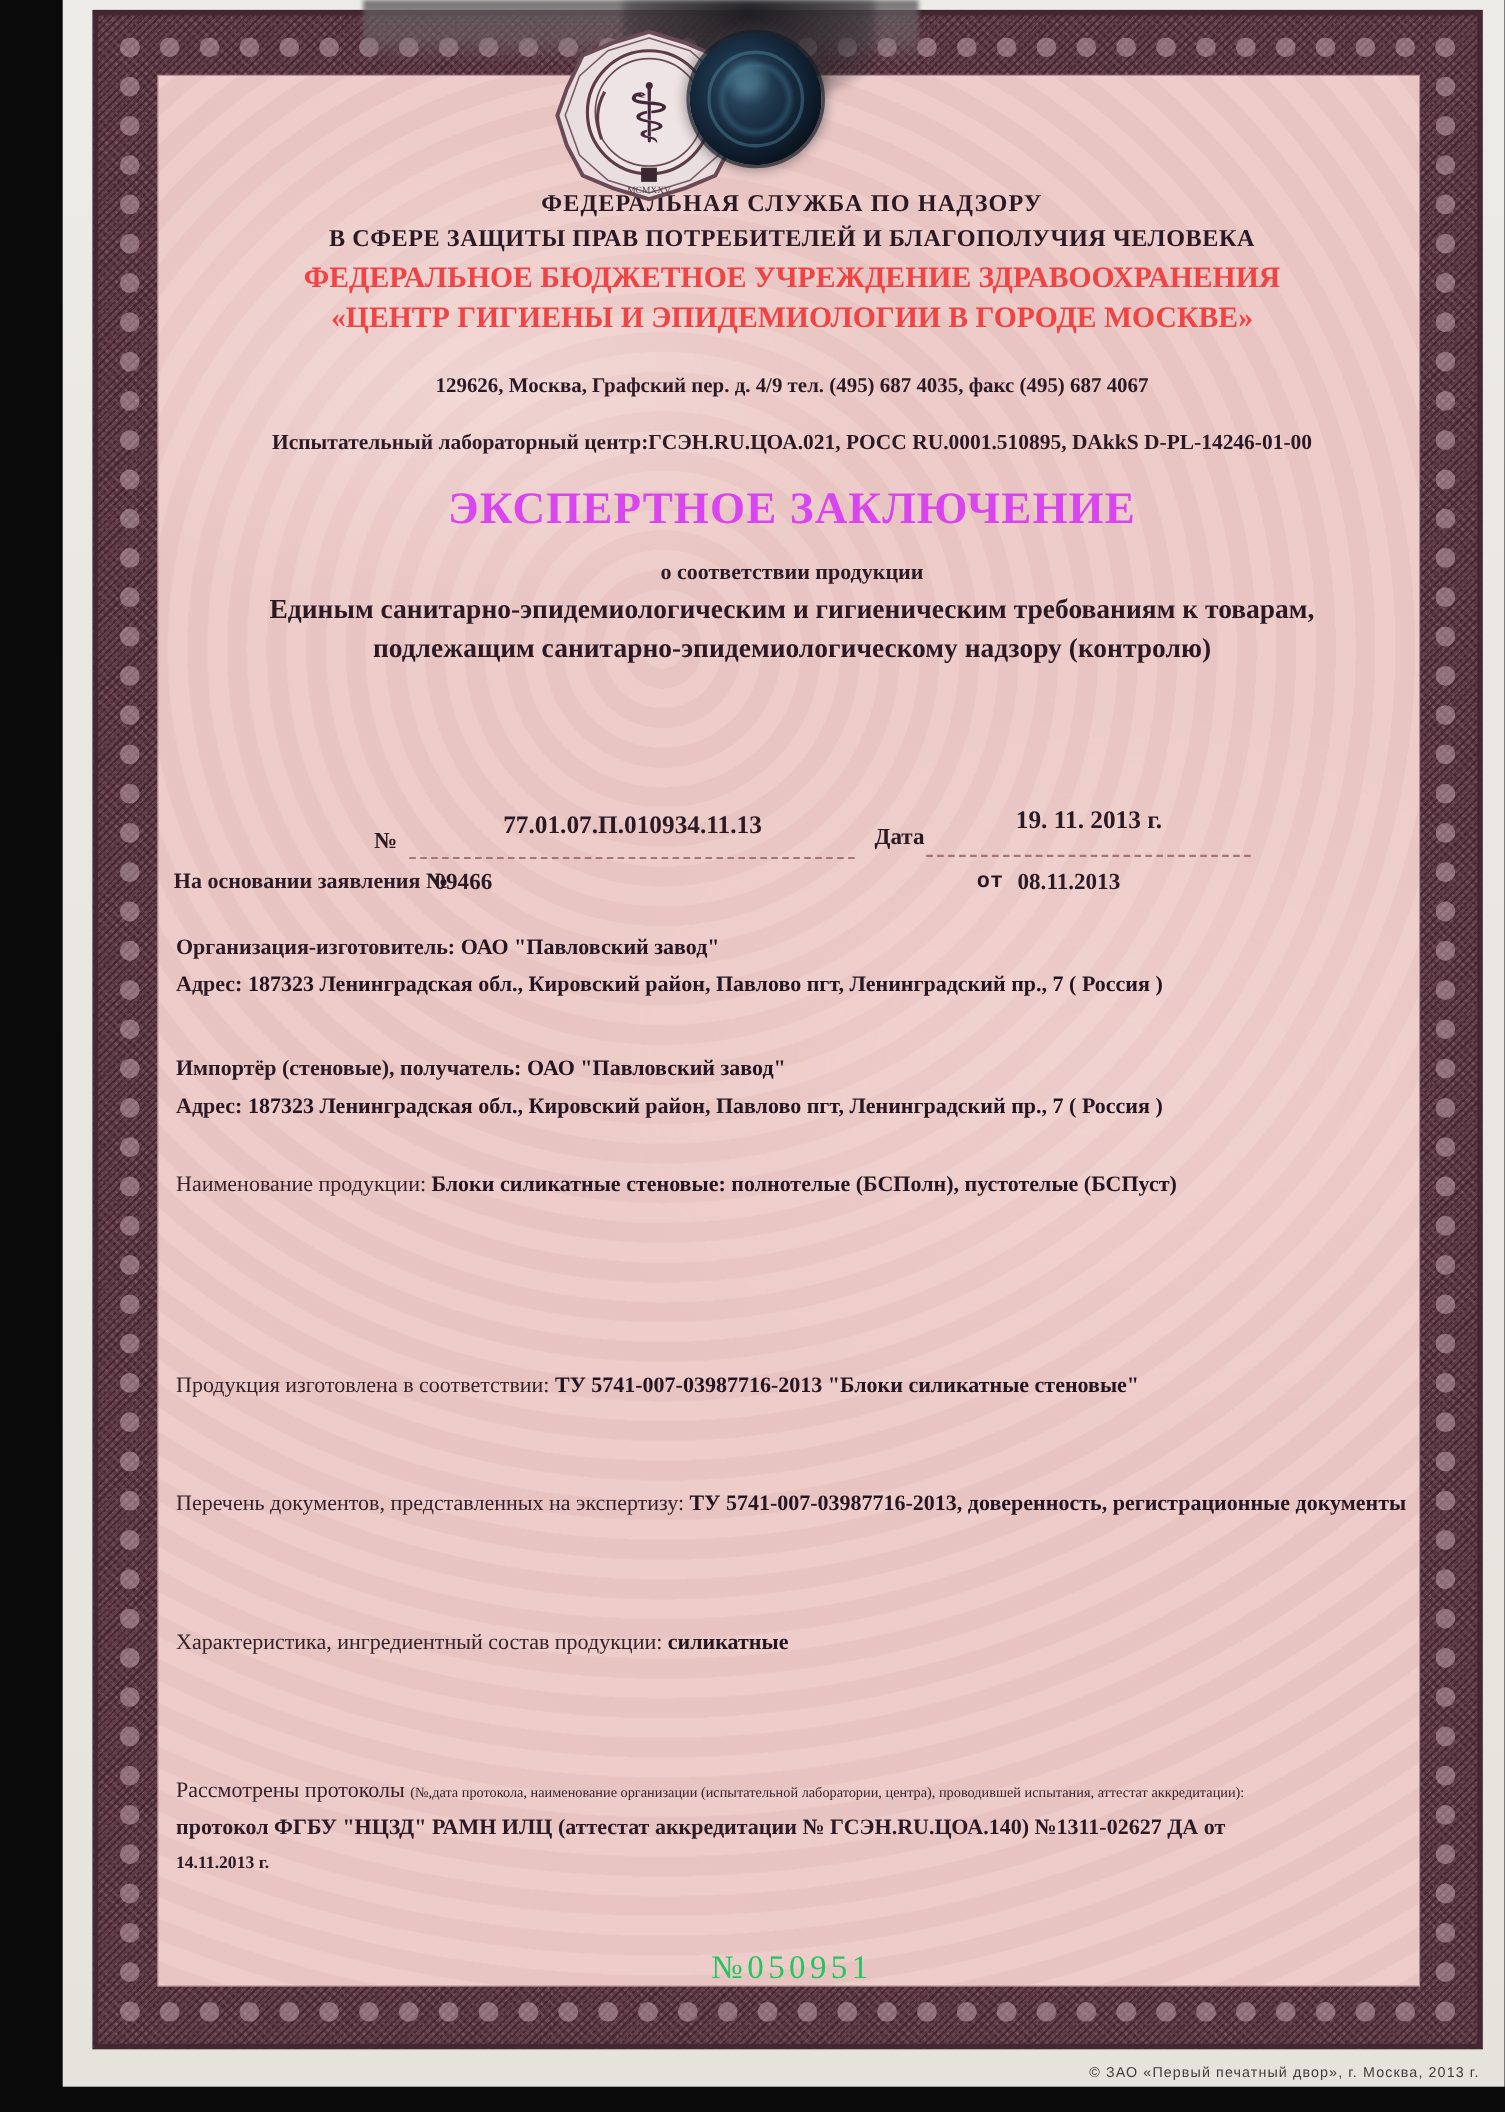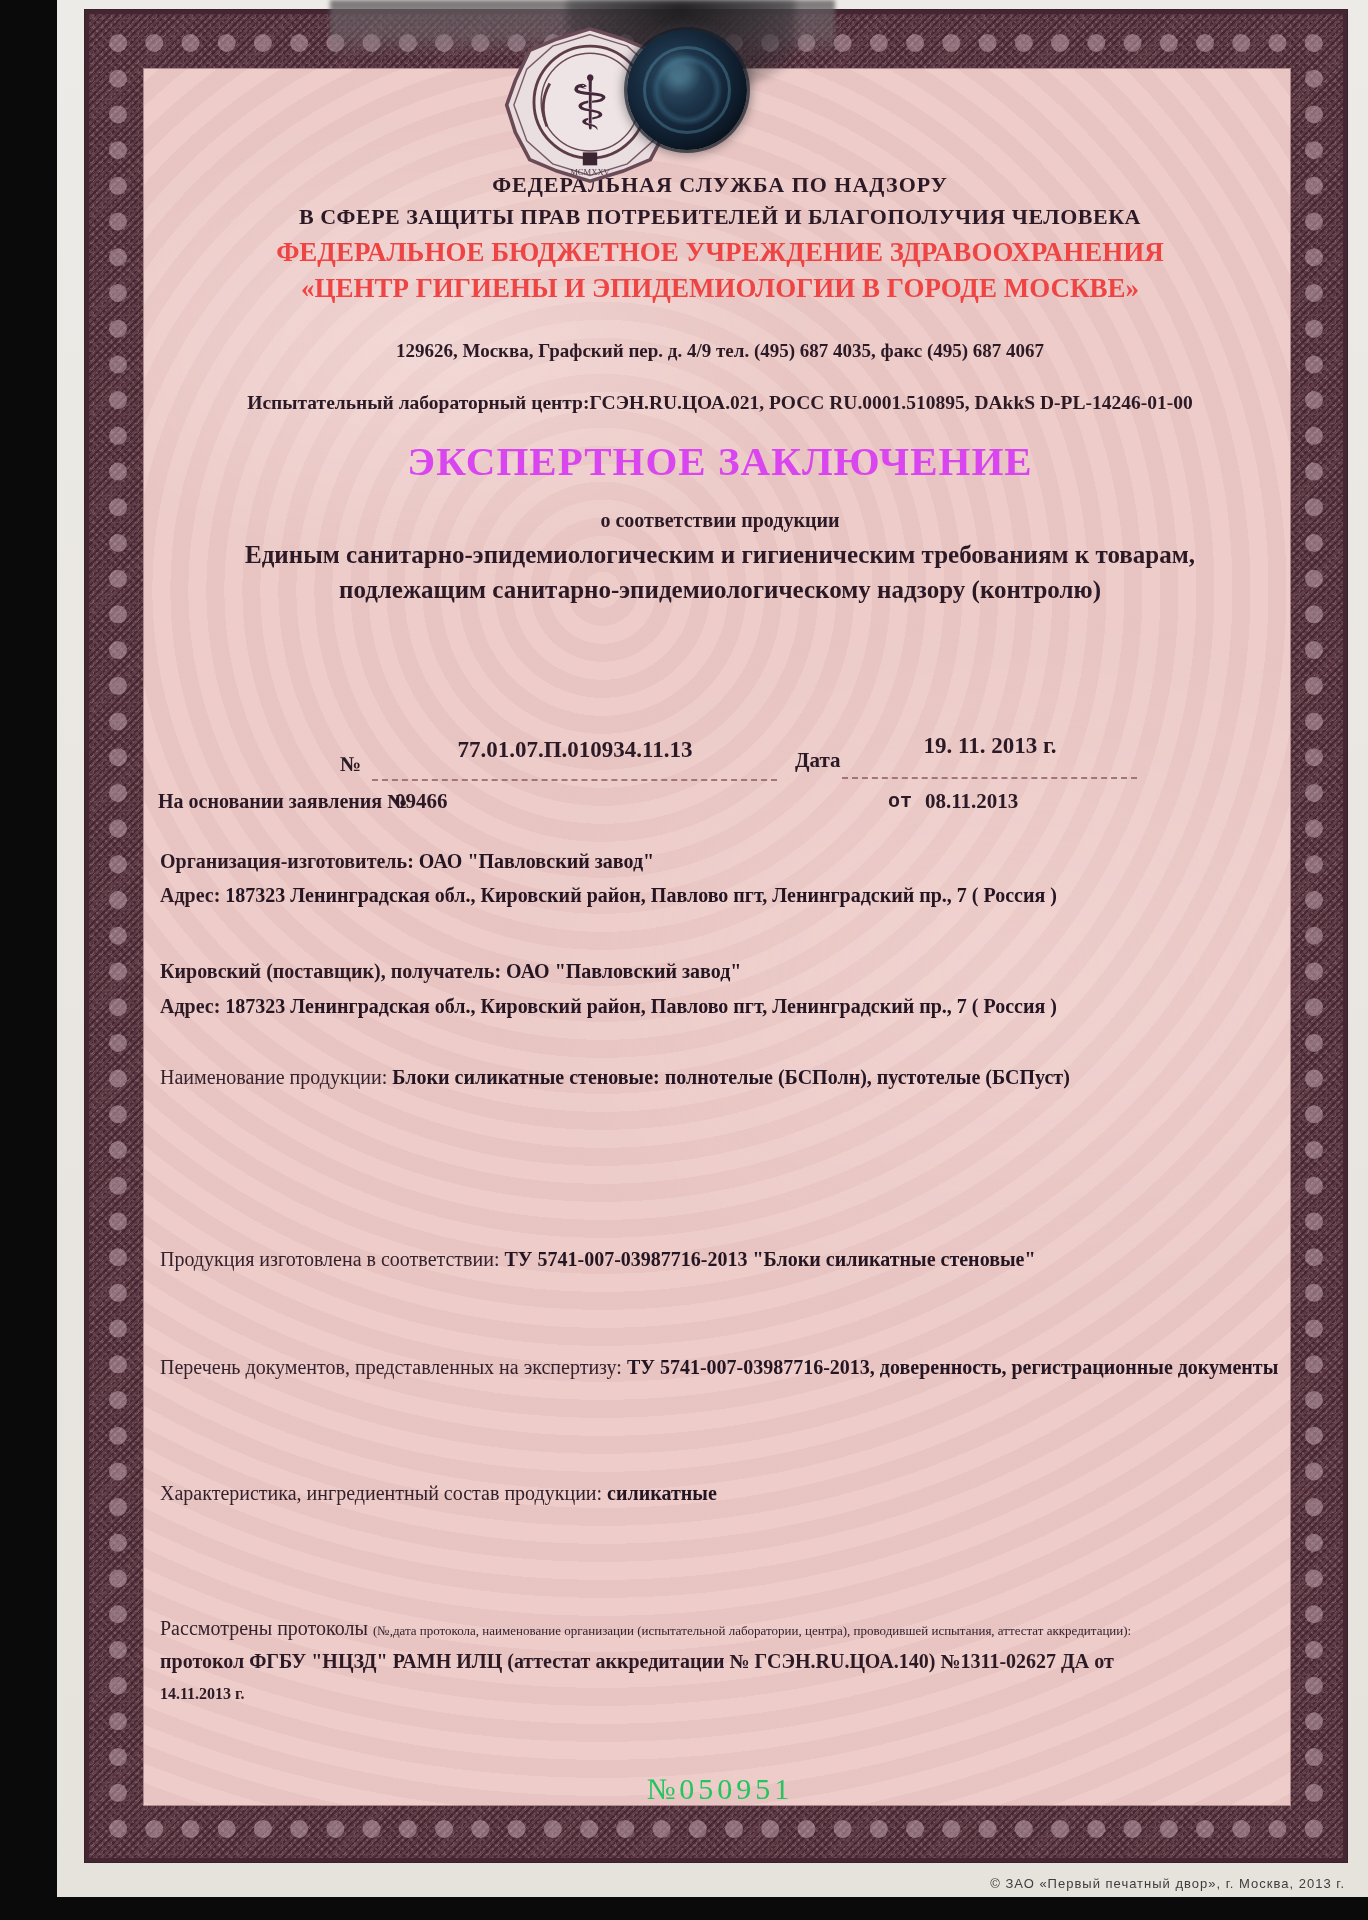--- a/index.html
+++ b/index.html
@@ -120,21 +120,21 @@
   <div class="abs l z" style="top:850px;font-size:20px;">
     <span class="bold dark">Организация-изготовитель:</span>
     <span class="val">ОАО "Павловский завод"</span>
   </div>
   <div class="abs l z" style="top:884px;font-size:20px;">
     <span class="bold dark">Адрес:</span>
     <span class="val">187323 Ленинградская обл., Кировский район, Павлово пгт, Ленинградский пр., 7 ( Россия )</span>
   </div>
 
   <div class="abs l z" style="top:960px;font-size:20px;">
-    <span class="bold dark">Кировский (поставщик), получатель:</span>
+    <span class="bold dark">Импортёр (стеновые), получатель:</span>
     <span class="val">ОАО "Павловский завод"</span>
   </div>
   <div class="abs l z" style="top:995px;font-size:20px;">
     <span class="bold dark">Адрес:</span>
     <span class="val">187323 Ленинградская обл., Кировский район, Павлово пгт, Ленинградский пр., 7 ( Россия )</span>
   </div>
 
   <div class="abs l z" style="top:1066px;font-size:20px;">
     <span class="lbl">Наименование продукции:</span>
     <span class="val">Блоки силикатные стеновые: полнотелые (БСПолн), пустотелые (БСПуст)</span>

